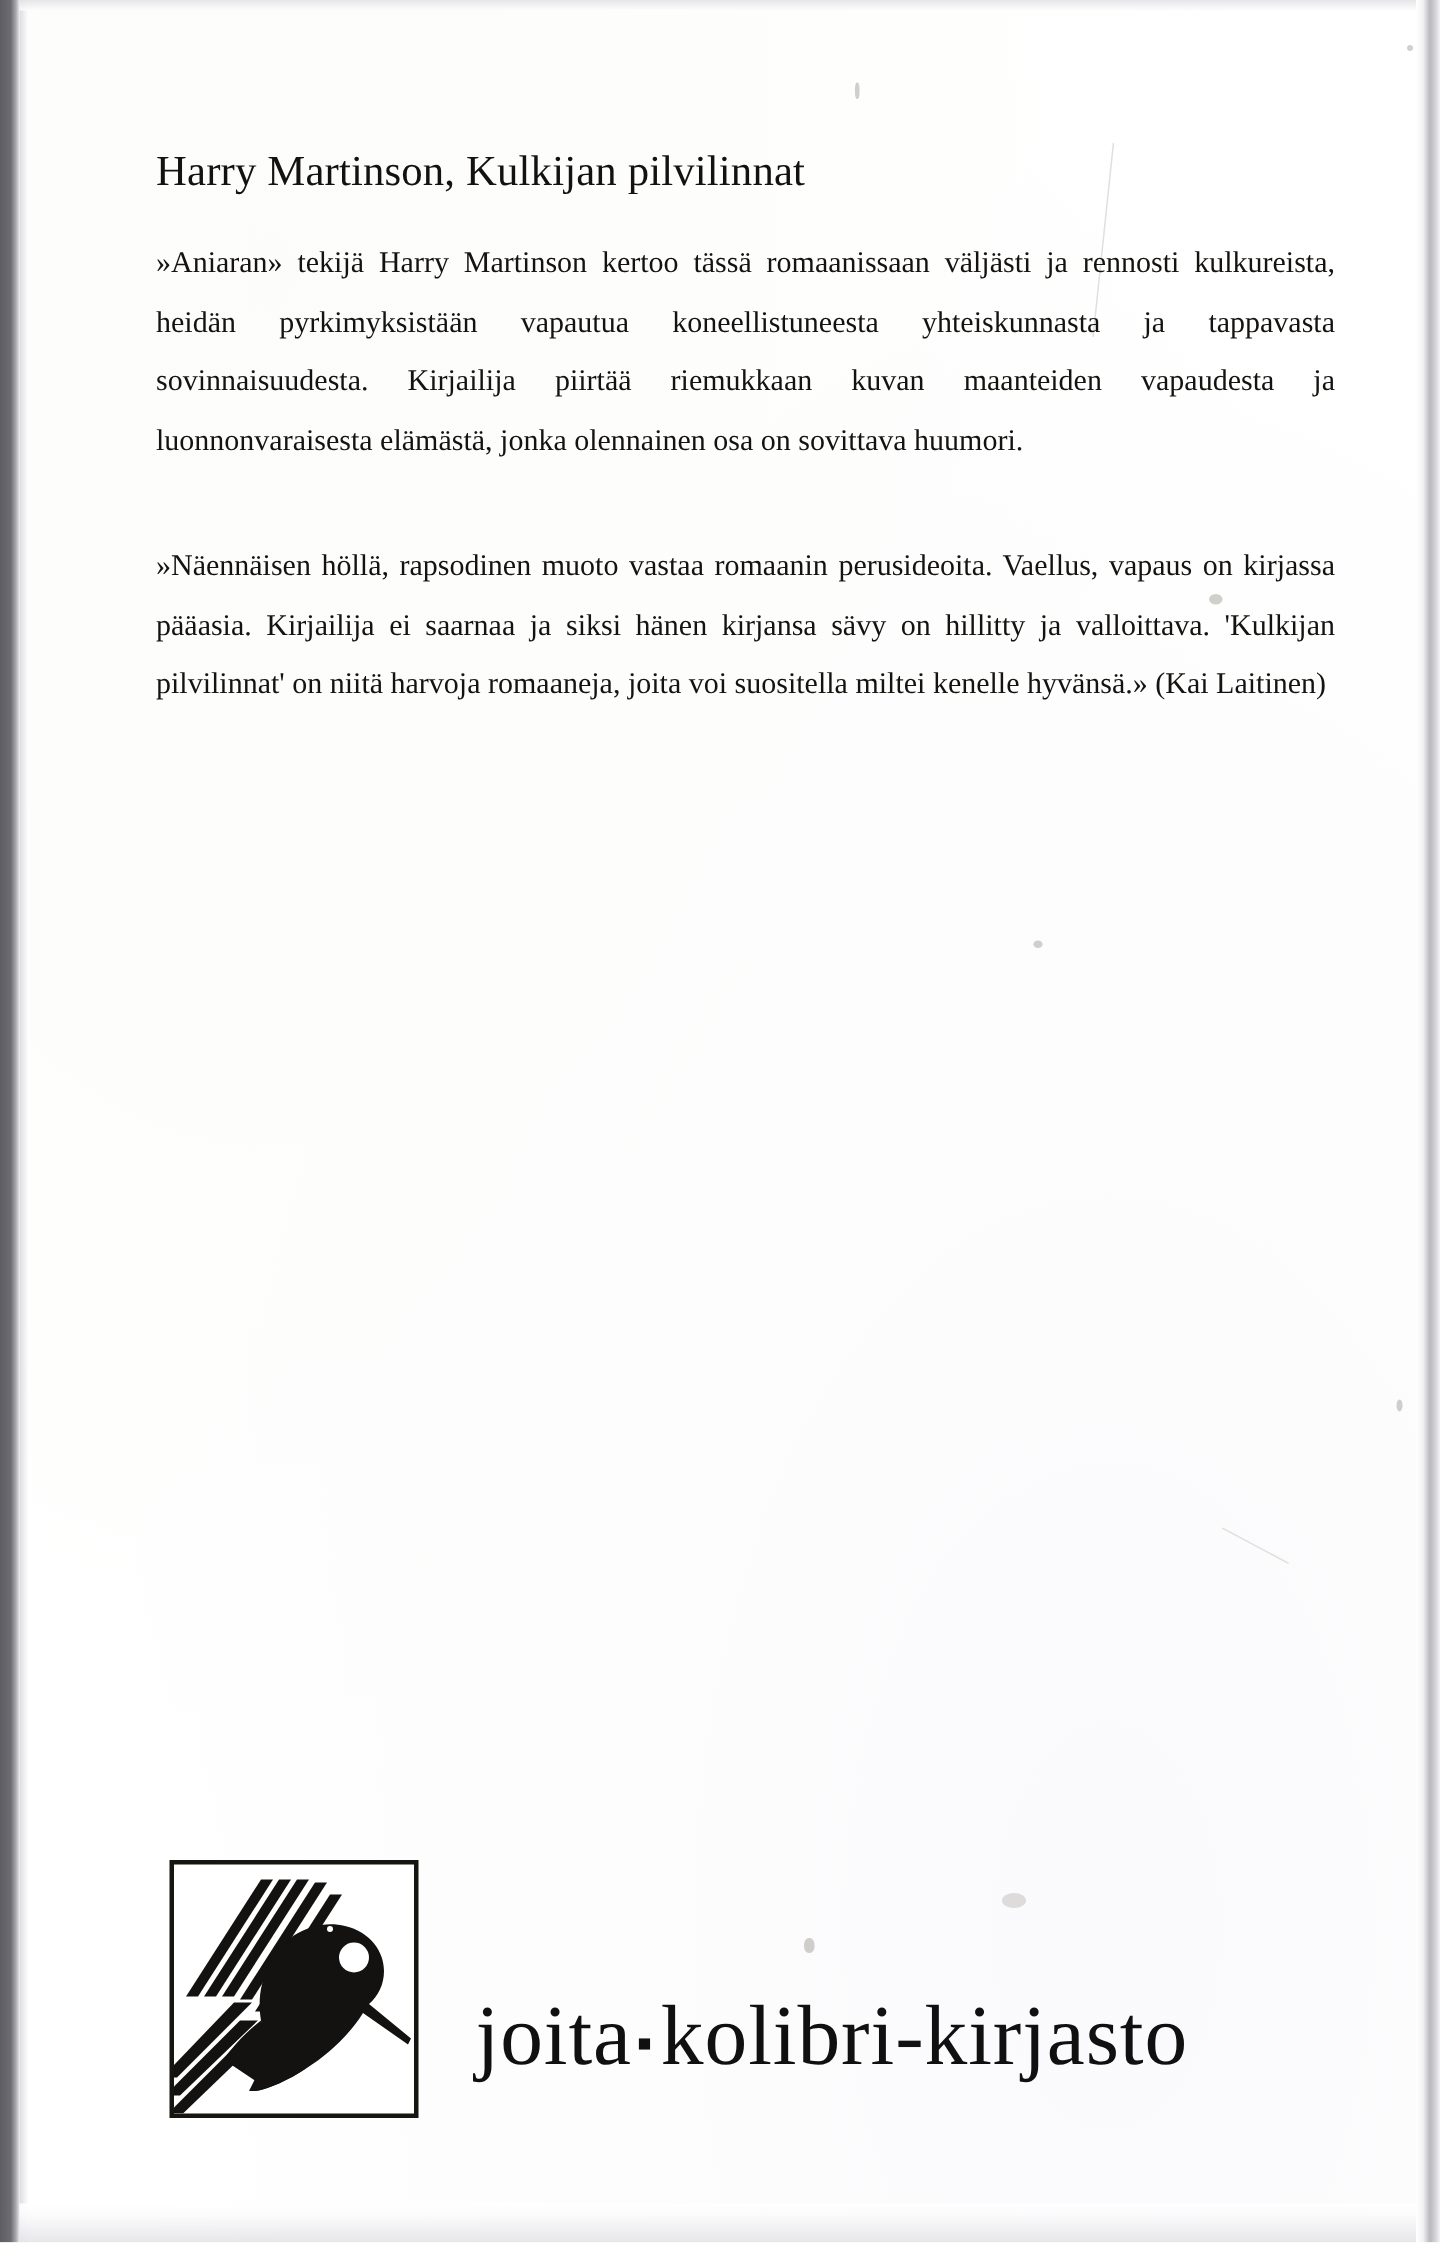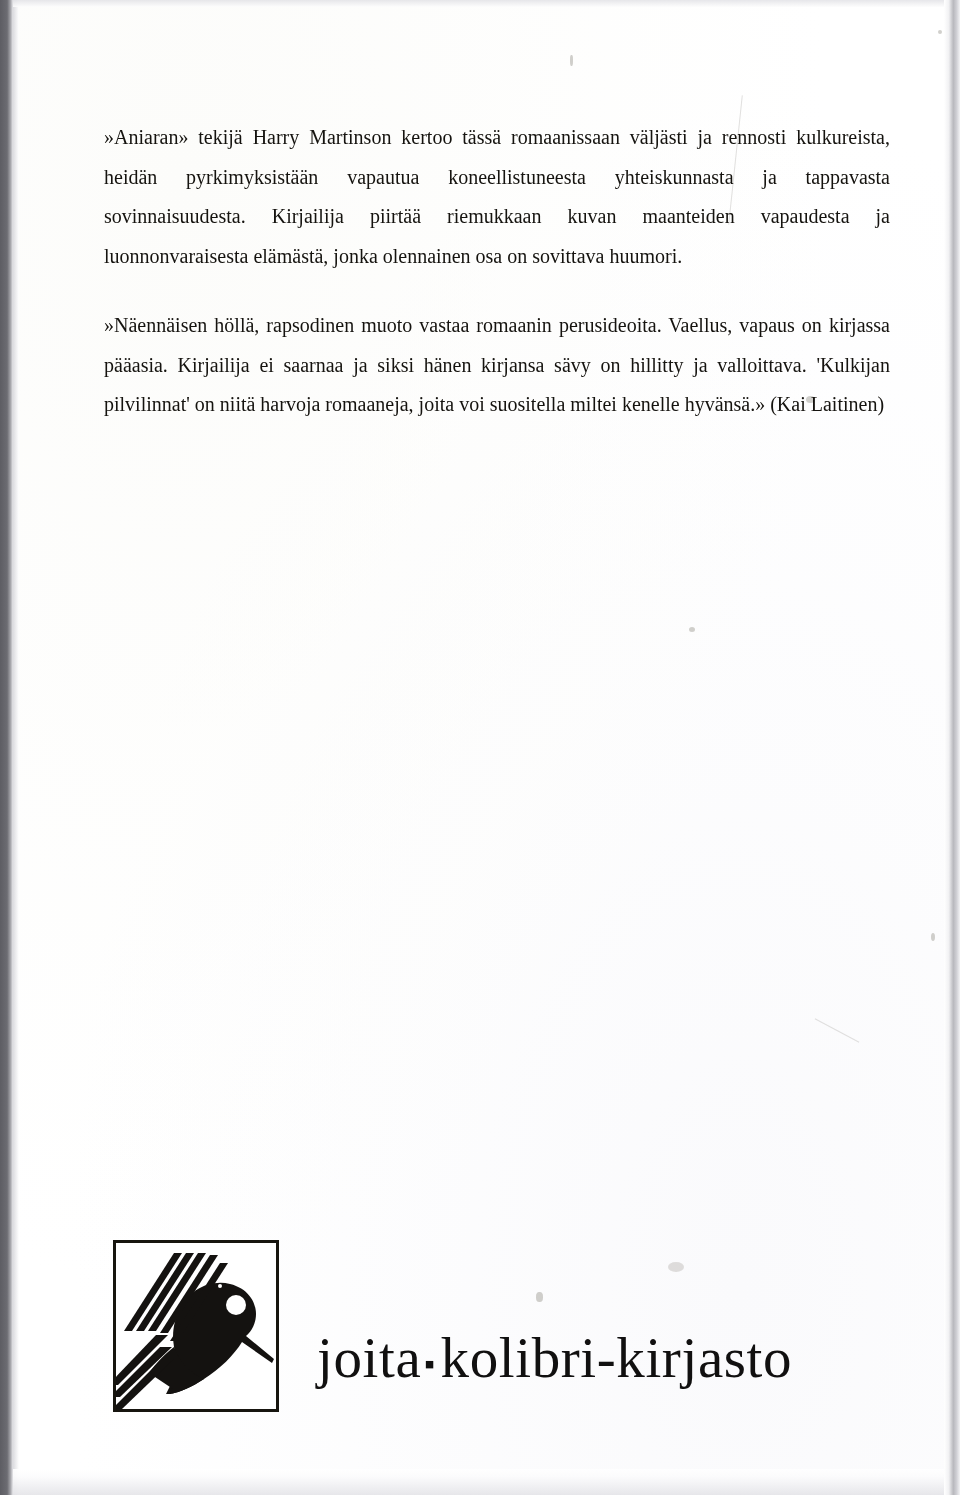--- a/index.html
+++ b/index.html
@@ -94,21 +94,21 @@
     font-size: 20px;
     line-height: 39.5px;
     color: #15130f;
     text-align: justify;
     text-justify: inter-word;
     hyphens: manual;
     margin: 0;
   }
 
   #para-quote1 { margin-top: 22px; }
-  #para-quote2 { margin-top: 30px; }
+  #para-quote2 { margin-top: 44px; }
 
   
   .publisher {
     position: absolute;
     left: 104px;
     top: 1236px;
     width: 790px;
     height: 185px;
   }
 
@@ -157,20 +157,21 @@
   <div class="speck" style="left:806px; top:396px; width:9px; height:7px;"></div>
   <div class="speck" style="left:689px; top:627px; width:6px; height:5px;"></div>
   <div class="speck" style="left:938px; top:30px; width:4px; height:4px;"></div>
   <div class="speck" style="left:536px; top:1292px; width:7px; height:10px; border-radius:45%;"></div>
   <div class="speck" style="left:668px; top:1262px; width:16px; height:10px; border-radius:50%; opacity:.3;"></div>
   <div class="speck" style="left:931px; top:933px; width:4px; height:8px;"></div>
   <div class="hairline" style="left:812px; top:1030px; width:50px; height:1px; transform:rotate(28deg);"></div>
 
   <div class="content">
 
+    <div class="blurb-title">Harry Martinson, Kulkijan pilvilinnat</div>
 
     <p class="blurb-para" id="para-quote1">»Aniaran» tekijä Harry Martinson kertoo tässä romaa­nissaan väljästi ja rennosti kulkureista, heidän pyrkimyk­sistään vapautua koneellistuneesta yhteiskunnasta ja tap­pavasta sovinnaisuudesta. Kirjailija piirtää riemukkaan kuvan maanteiden vapaudesta ja luonnonvaraisesta elä­mästä, jonka olennainen osa on sovittava huumori.</p>
 
     <p class="blurb-para" id="para-quote2">»Näennäisen höllä, rapsodinen muoto vastaa romaanin perusideoita. Vaellus, vapaus on kirjassa pääasia. Kirjailija ei saarnaa ja siksi hänen kirjansa sävy on hillitty ja valloit­tava. 'Kulkijan pilvilinnat' on niitä harvoja romaaneja, joita voi suositella miltei kenelle hyvänsä.» (Kai Laitinen)</p>
   </div>
 
   <div class="publisher">
 
     <div class="logo-frame">
       <svg width="160" height="166" viewBox="0 0 160 166" aria-hidden="true">

